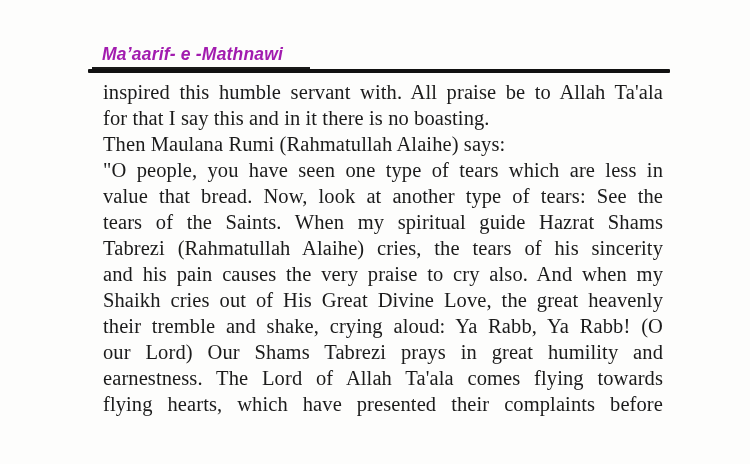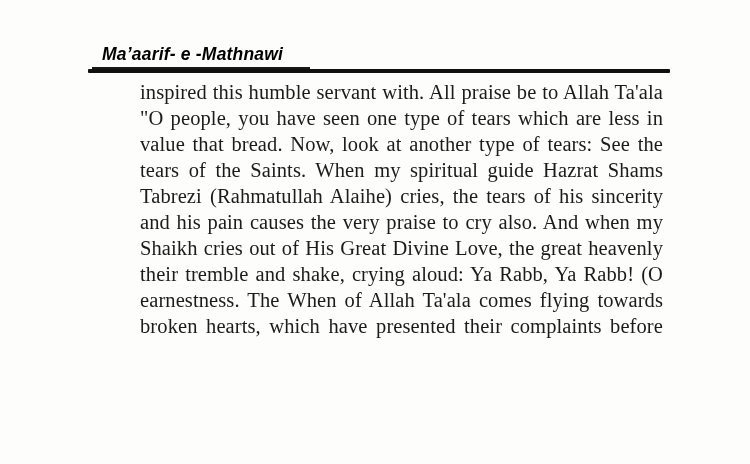--- a/index.html
+++ b/index.html
@@ -25,21 +25,21 @@
     border-bottom: 2px solid #191919;
   }
   .head-title {
     display: inline-block;
     padding-left: 10px;
     font-family: "Liberation Sans", "DejaVu Sans", sans-serif;
     font-style: italic;
     font-weight: 600;
     font-size: 17.5px;
     letter-spacing: 0.2px;
-    color: #000000;
+    color: #a21caf;
   }
   .rule {
     position: absolute;
     left: 88px;
     top: 69px;
     width: 582px;
     height: 4px;
     background: #111111;
     border-radius: 1px;
   }
@@ -54,39 +54,41 @@
   }
   .ln {
     height: 26px;
     white-space: nowrap;
   }
   .ln.j {
     white-space: normal;
     text-align: justify;
     text-align-last: justify;
     overflow: hidden;
-    margin-left: 37px;
   }
   .ln.e {
     text-align: left;
   }
 </style>
 </head>
 <body>
 
 <div class="page">
   <div class="running-head">
     <span class="head-title">Ma’aarif- e -Mathnawi</span>
   </div>
   <div class="rule"></div>
   <div class="body">
     <div class="ln j">inspired this humble servant with. All praise be to Allah Ta'ala</div>
+    <div class="ln e">for that I say this and in it there is no boasting.</div>
+    <div class="ln e">Then Maulana Rumi (Rahmatullah Alaihe) says:</div>
     <div class="ln j">"O people, you have seen one type of tears which are less in</div>
     <div class="ln j">value that bread. Now, look at another type of tears: See the</div>
     <div class="ln j">tears of the Saints. When my spiritual guide Hazrat Shams</div>
     <div class="ln j">Tabrezi (Rahmatullah Alaihe) cries, the tears of his sincerity</div>
     <div class="ln j">and his pain causes the very praise to cry also. And when my</div>
     <div class="ln j">Shaikh cries out of His Great Divine Love, the great heavenly</div>
     <div class="ln j">their tremble and shake, crying aloud: Ya Rabb, Ya Rabb! (O</div>
-    <div class="ln j">earnestness. The When of Allah Ta'ala comes flying towards</div>
-    <div class="ln j">broken hearts, which have presented their complaints before</div>
+    <div class="ln j">our Lord) Our Shams Tabrezi prays in great humility and</div>
+    <div class="ln j">earnestness. The Lord of Allah Ta'ala comes flying towards</div>
+    <div class="ln j">flying hearts, which have presented their complaints before</div>
   </div>
 </div>
 
 </body></html>

